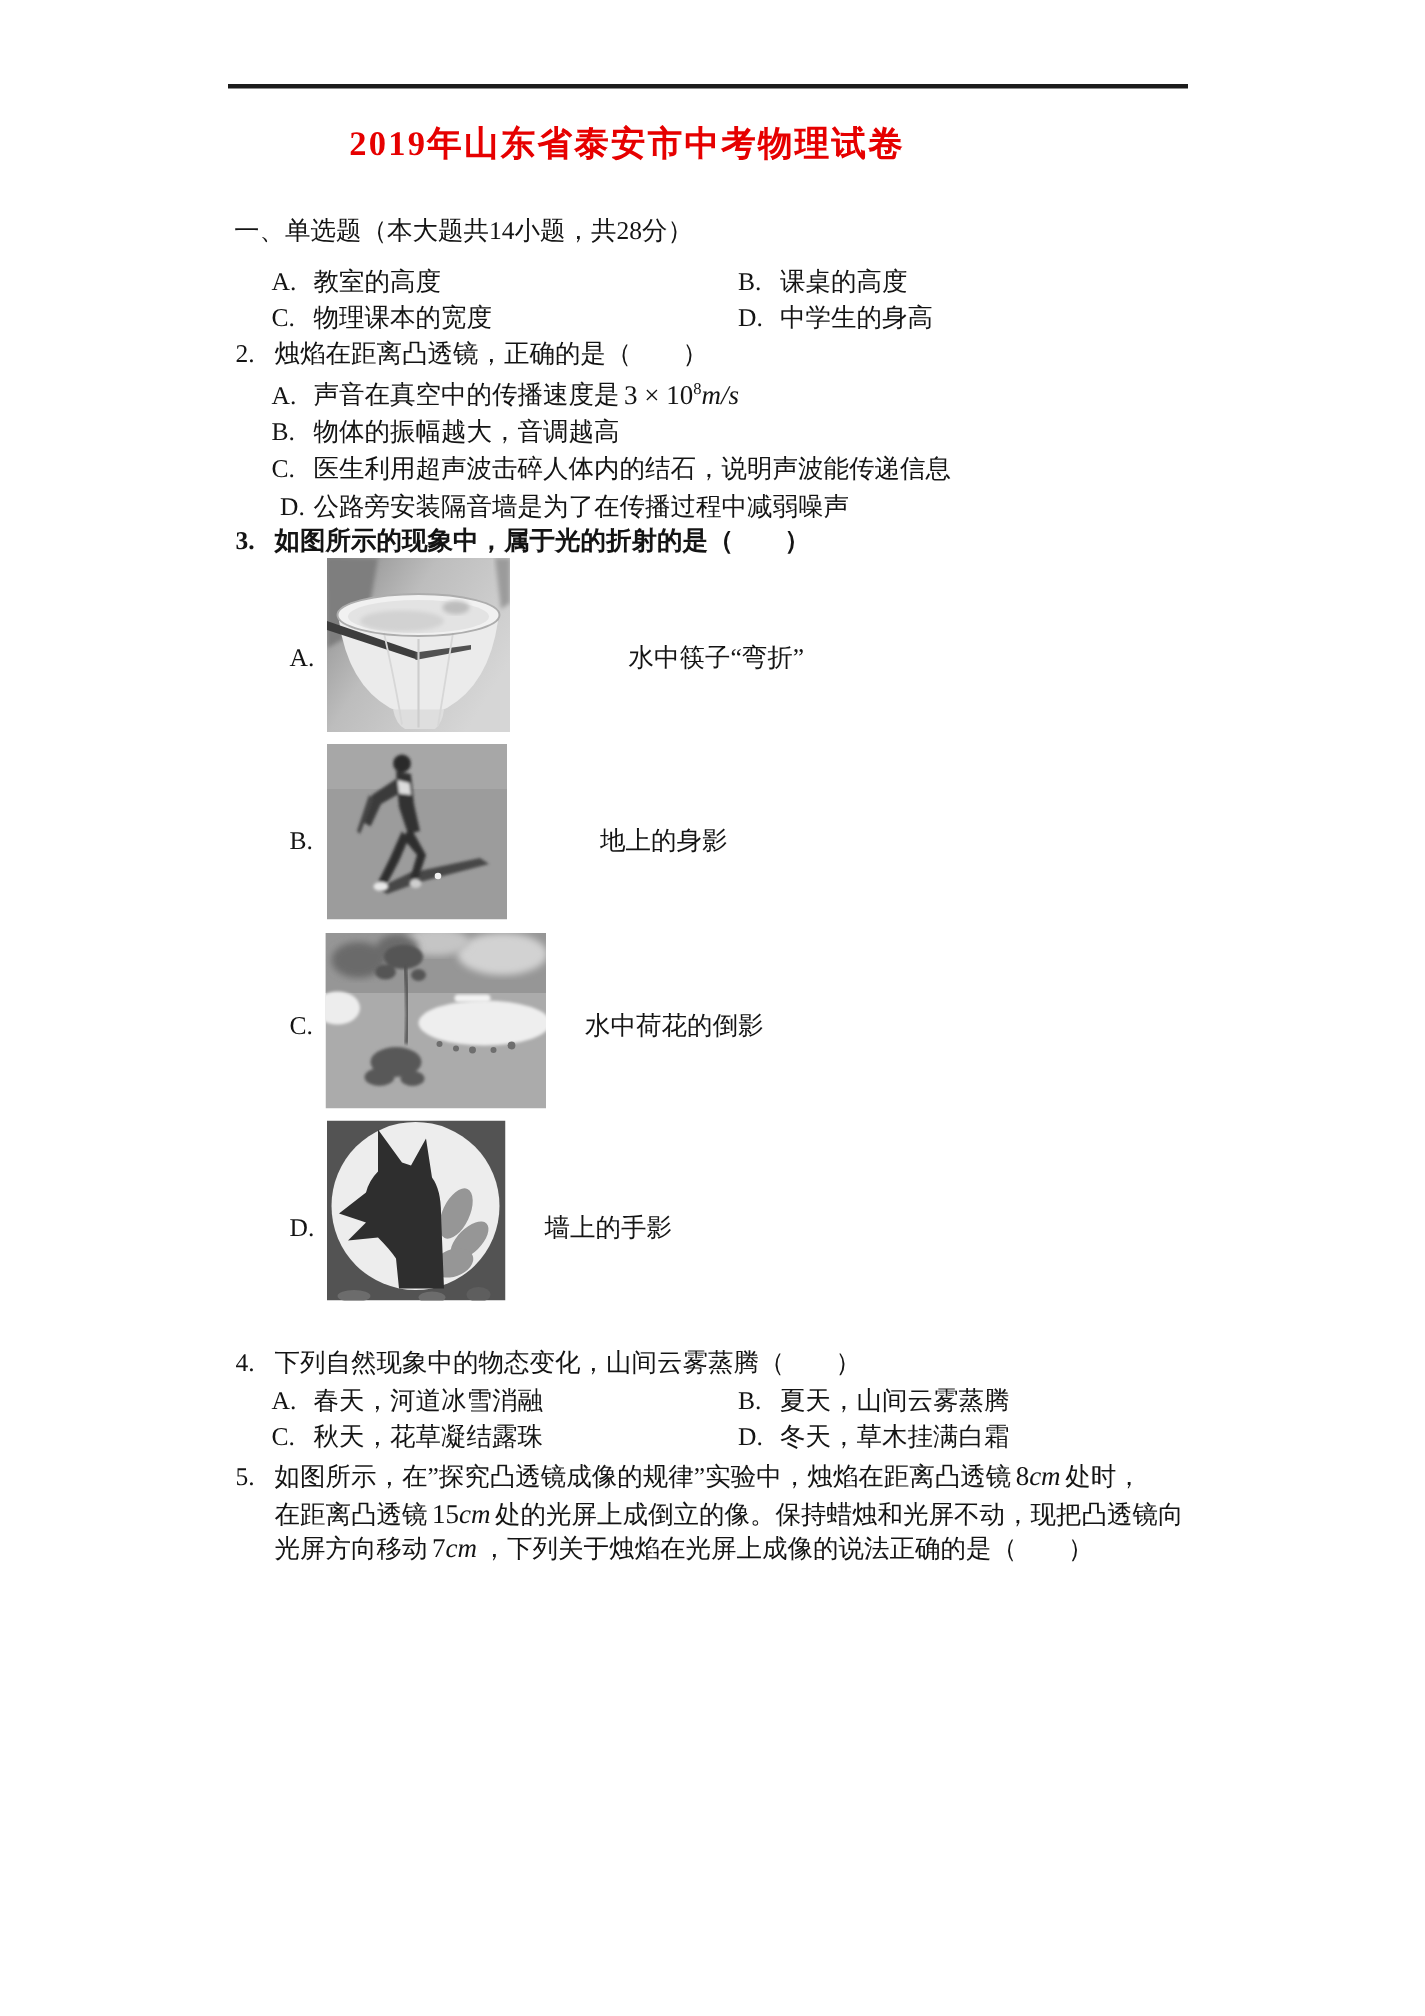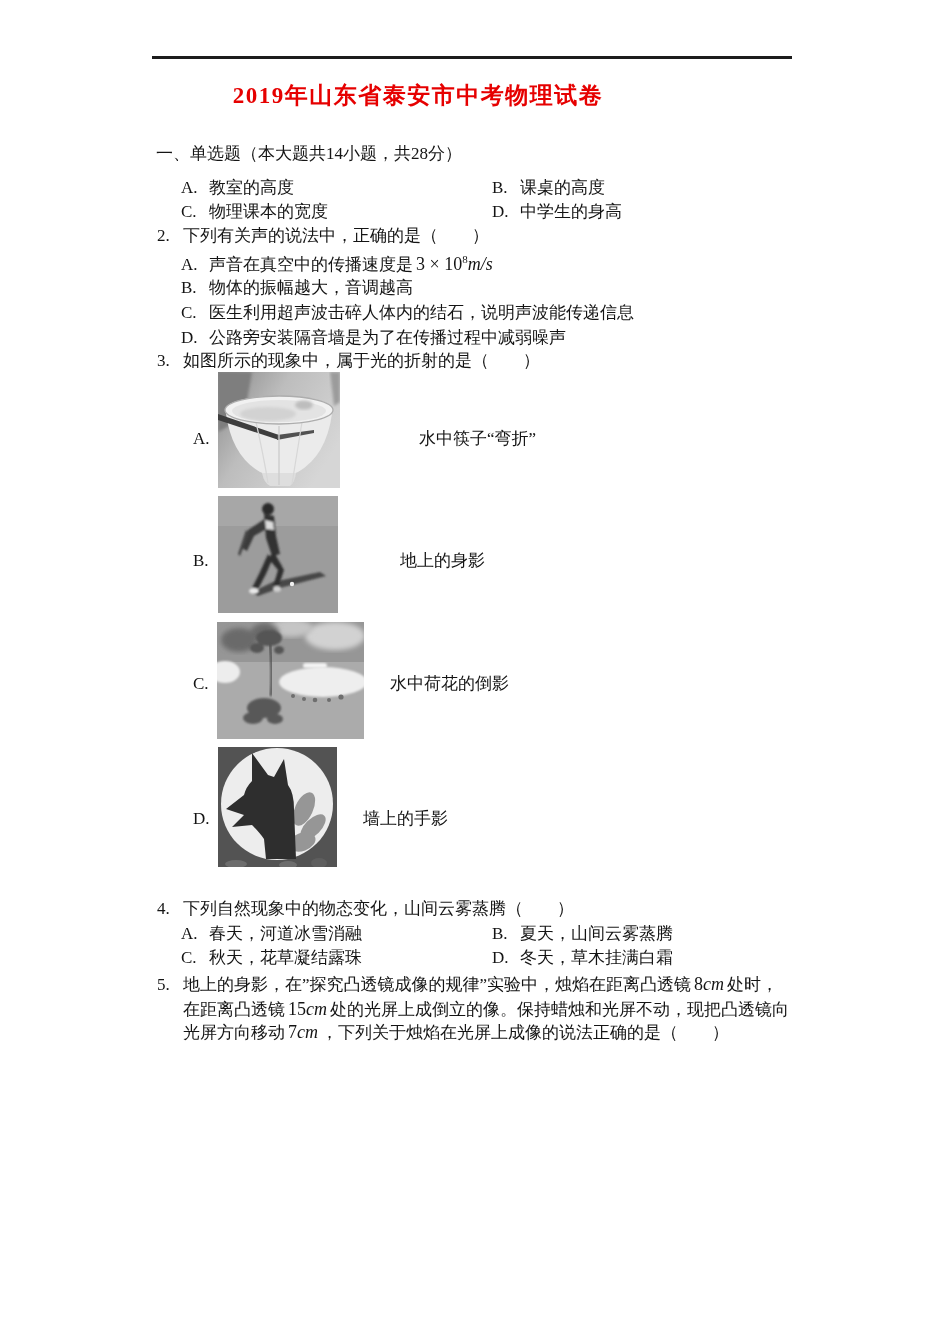--- a/index.html
+++ b/index.html
@@ -42,36 +42,36 @@
     <span class="olab">B.</span><span>课桌的高度</span>
   </div>
   <div class="line" style="left:181px; top:200px;">
     <span class="olab">C.</span><span>物理课本的宽度</span>
   </div>
   <div class="line" style="left:492px; top:200px;">
     <span class="olab">D.</span><span>中学生的身高</span>
   </div>
 
   <div class="line" style="left:157px; top:224px;">
-    <span class="qnum">2.</span><span>下列有关声的说法中，正确的是（　　）</span>
+    <span class="qnum">2.</span><span>烛焰在距离凸透镜，正确的是（　　）</span>
   </div>
   <div class="line" style="left:181px; top:248px;">
     <span class="olab">A.</span><span>声音在真空中的传播速度是</span><span class="math"><span class="mnum">3 × 10</span><sup class="msup">8</sup><span class="munit">m/s</span></span>
   </div>
   <div class="line" style="left:181px; top:301px;">
     <span class="olab">C.</span><span>医生利用超声波击碎人体内的结石，说明声波能传递信息</span>
   </div>
   <div class="line" style="left:181px; top:276px;">
     <span class="olab">B.</span><span>物体的振幅越大，音调越高</span>
   </div>
-  <div class="line" style="left:181px; top:326px;">
+  <div class="line" style="left:181px; top:326px;text-align:center;">
     <span class="olab">D.</span><span>公路旁安装隔音墙是为了在传播过程中减弱噪声</span>
   </div>
 
-  <div class="line" style="left:157px; top:349px;">
+  <div class="line" style="left:157px; top:349px;font-weight:bold;">
     <span class="qnum">3.</span><span>如图所示的现象中，属于光的折射的是（　　）</span>
   </div>
 
   <div class="line" style="left:193px; top:427px;">A.</div>
   <div class="fig" style="left:218px; top:372px; width:122px; height:116px;">
     <svg viewBox="0 0 122 116">
       <defs>
         <linearGradient id="ga" x1="0" y1="0" x2="1" y2="0.6">
           <stop offset="0" stop-color="#878787"></stop>
             <stop offset="0.45" stop-color="#bdbdbd"></stop>
@@ -200,21 +200,21 @@
     <span class="olab">B.</span><span>夏天，山间云雾蒸腾</span>
   </div>
   <div class="line" style="left:181px; top:946px;">
     <span class="olab">C.</span><span>秋天，花草凝结露珠</span>
   </div>
   <div class="line" style="left:492px; top:946px;">
     <span class="olab">D.</span><span>冬天，草木挂满白霜</span>
   </div>
 
   <div class="line" style="left:157px; top:973px;">
-    <span class="qnum">5.</span><span>地上的身影，在”探究凸透镜成像的规律”实验中，烛焰在距离凸透镜</span><span class="math"><span class="mnum">8</span><span class="munit">cm</span></span><span>处时，</span>
+    <span class="qnum">5.</span><span>如图所示，在”探究凸透镜成像的规律”实验中，烛焰在距离凸透镜</span><span class="math"><span class="mnum">8</span><span class="munit">cm</span></span><span>处时，</span>
   </div>
   <div class="line" style="left:183px; top:998px;">
     <span>在距离凸透镜</span><span class="math"><span class="mnum">15</span><span class="munit">cm</span></span><span>处的光屏上成倒立的像。保持蜡烛和光屏不动，现把凸透镜向</span>
   </div>
   <div class="line" style="left:183px; top:1021px;">
     <span>光屏方向移动</span><span class="math"><span class="mnum">7</span><span class="munit">cm</span></span><span>，下列关于烛焰在光屏上成像的说法正确的是（　　）</span>
   </div>
 
 </div>
 

